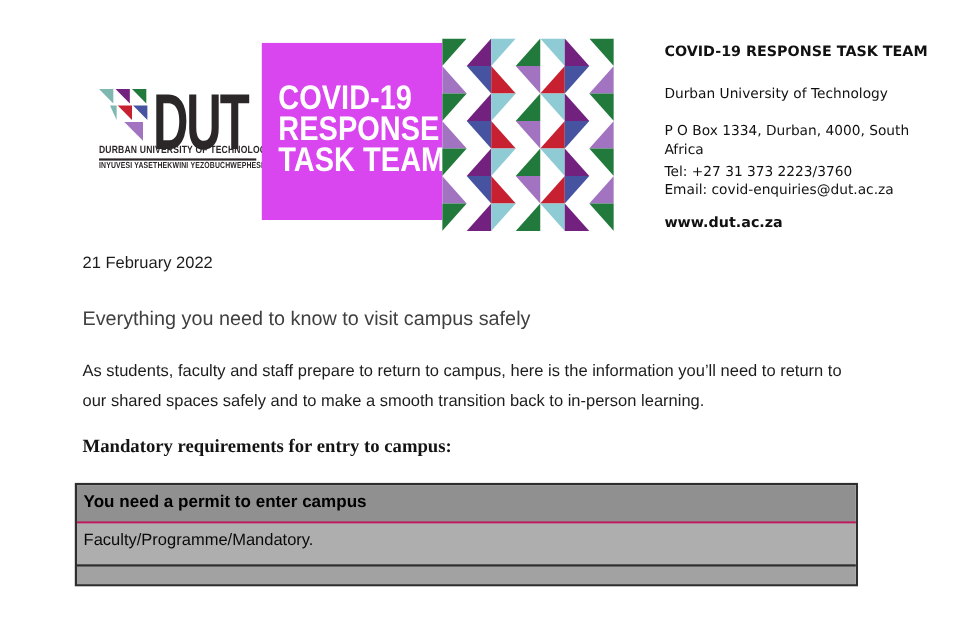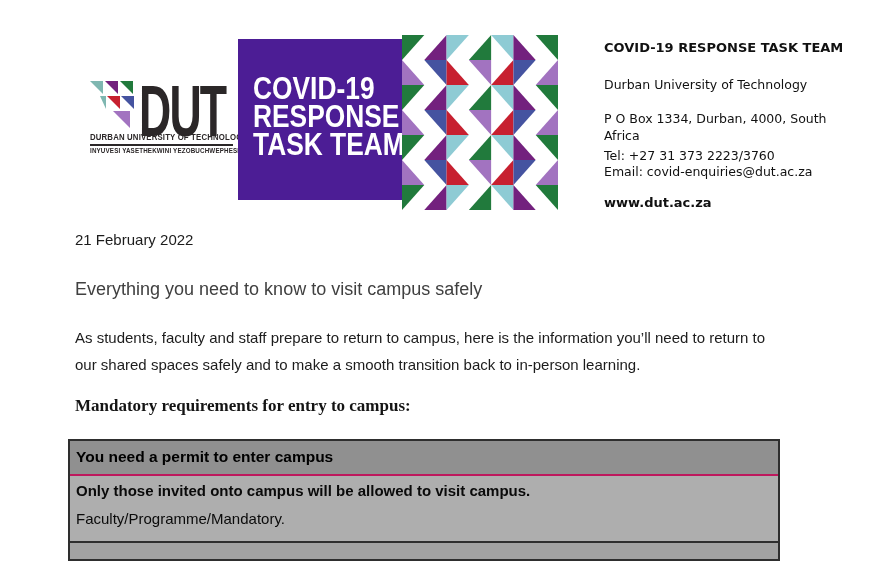--- a/index.html
+++ b/index.html
@@ -59,21 +59,21 @@
       <polygon points="10,15 16,15 16,28" fill="#7fb7b1"></polygon>
       <polygon points="17,15 30,15 30,28" fill="#c72030"></polygon>
       <polygon points="31,15 44,15 44,28" fill="#4553a0"></polygon>
       <polygon points="23,30 40,30 40,47" fill="#a273c0"></polygon>
     </svg>
   <div class="dut-word">DUT</div>
   <div class="dut-tag1">DURBAN UNIVERSITY OF TECHNOLOGY</div>
   <div class="dut-div"></div>
   <div class="dut-tag2">INYUVESI YASETHEKWINI YEZOBUCHWEPHESHE</div>
 
-  <div class="banner" style="background: #4c1d95;">
+  <div class="banner" style="background: #d946ef;">
     <div class="banner-text">
       <span class="banner-line" style="color: rgb(255, 255, 255);">COVID-19</span>
       <span class="banner-line" style="color: rgb(255, 255, 255);">RESPONSE</span>
       <span class="banner-line" style="color: rgb(255, 255, 255);">TASK TEAM</span>
     </div>
   </div>
 
   <svg class="pattern" width="156" height="175" viewBox="0 0 156 175">
       <polygon points="0,0 22.285714285714285,0 0,25" fill="#217a3c"></polygon>
       <polygon points="44.57142857142857,0 44.57142857142857,25 22.285714285714285,25" fill="#73217e"></polygon>
@@ -139,19 +139,18 @@
   <div class="doc-title">Everything you need to know to visit campus safely</div>
   <div class="intro">
     <div>As students, faculty and staff prepare to return to campus, here is the information you’ll need to return to</div>
     <div>our shared spaces safely and to make a smooth transition back to in-person learning.</div>
   </div>
   <div class="section-heading">Mandatory requirements for entry to campus:</div>
 
   <div class="permit-table">
     <div class="t-header" style="background: rgb(144, 144, 144);">You need a permit to enter campus</div>
     <div class="t-row" style="background: rgb(174, 174, 174);">
-      <div class="bold">Only those invited onto campus will be allowed to visit campus.</div>
       <div>Faculty/Programme/Mandatory.</div>
     </div>
     <div class="t-partial" style="background: rgb(162, 162, 162);"></div>
   </div>
 
 </div>
 
 </body></html>

